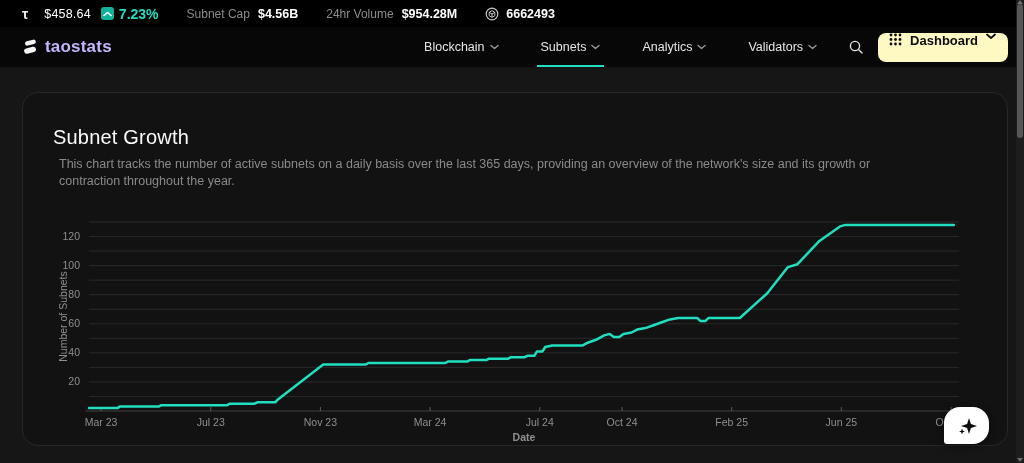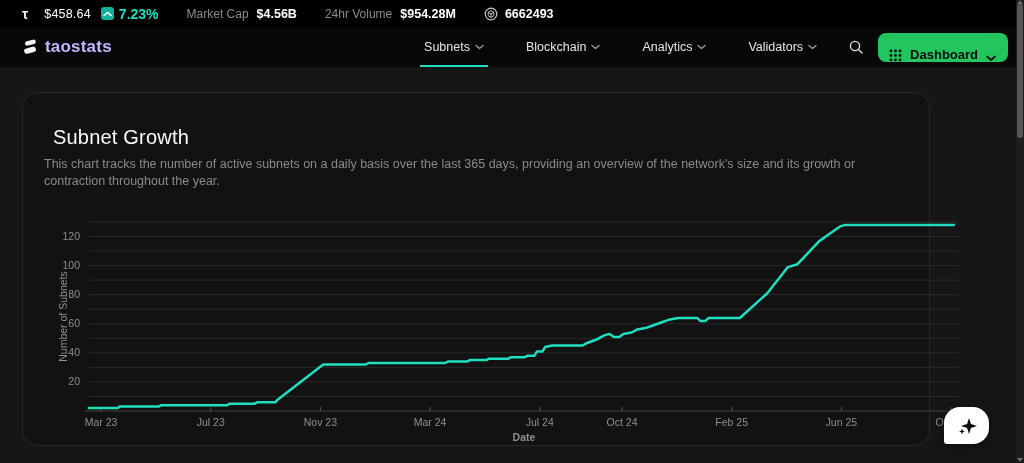--- a/index.html
+++ b/index.html
@@ -15,26 +15,26 @@
   .blockicon{margin-right:7px;display:inline-flex;}
   .nav{height:40px;background:#070707;display:flex;align-items:center;padding:0 16px 0 22px;border-bottom:1px solid #141414;}
   .logo{display:flex;align-items:center;color:#c4b5fd;font-size:17px;font-weight:700;letter-spacing:.2px;}
   .logo svg{margin-right:7px;}
   .navitems{display:flex;align-items:center;margin-left:auto;gap:0;}
   .nav-item{position:relative;display:flex;align-items:center;gap:5px;color:#e6e6e6;font-size:12.5px;font-weight:500;
     padding:12px 0 13px 0;margin:0 21px;cursor:pointer;}
   .nav-item .chev{color:#9a9a9a;display:inline-flex;margin-top:1px;}
   .nav-item.active::after{content:"";position:absolute;left:-4px;right:-4px;bottom:0;height:2px;background:var(--accent,#1fdfc0);}
   .searchbtn{margin:0 14px 0 10px;display:inline-flex;align-items:center;cursor:pointer;}
-  .dash-btn{display:flex;align-items:flex-end;gap:8px;background:#22c55e;color:#0c0c0c;border:none;border-radius:8px;
+  .dash-btn{display:flex;align-items:flex-start;gap:8px;background:#fef9c3;color:#0c0c0c;border:none;border-radius:8px;
     height:29px;padding:0 12px 0 11px;font-size:13px;font-weight:bold;font-family:inherit;cursor:pointer;}
   .main{position:relative;height:396px;}
-  .card{position:absolute;left:22px;top:24px;width:908px;height:354px;background:#121212;border:1px solid #272727;border-radius:16px;box-sizing:border-box;}
+  .card{position:absolute;left:22px;top:24px;width:986px;height:354px;background:#121212;border:1px solid #272727;border-radius:16px;box-sizing:border-box;}
   .card-title{position:absolute;left:30px;top:33px;color:#fafafa;font-size:20px;font-weight:500;letter-spacing:.2px;}
-  .card-desc{position:absolute;left:21px;top:63px;width:830px;color:#8a8a8a;font-size:12.5px;line-height:1.35;}
+  .card-desc{position:absolute;left:36px;top:63px;width:830px;color:#8a8a8a;font-size:12.5px;line-height:1.35;}
   #chart-svg{position:absolute;left:0;top:113px;}
   .spark-bubble{position:absolute;left:921px;top:314px;width:45px;height:37px;background:#fff;
     border-radius:16px 16px 16px 3px;display:flex;align-items:center;justify-content:center;cursor:pointer;
     box-shadow:0 2px 8px rgba(0,0,0,.45);}
   .scrollbar{position:absolute;right:0;top:0;width:8px;height:463px;background:#1d1d1d;z-index:50;}
   .scroll-thumb{position:absolute;left:1px;top:4px;width:6px;height:134px;background:#575757;border-radius:3px;}
   .scroll-up{position:absolute;left:1px;top:0;width:0;height:0;border-left:3px solid transparent;border-right:3px solid transparent;border-bottom:4px solid #6e6e6e;}
   .scroll-down{position:absolute;left:1px;bottom:1px;width:0;height:0;border-left:3px solid transparent;border-right:3px solid transparent;border-top:4px solid #6e6e6e;}
 </style>
 </head>
@@ -42,21 +42,21 @@
 
 <div class="ticker">
   <span class="tau">τ</span>
   <span class="price">$458.64</span>
   <span class="chip">
     <svg width="9" height="6" viewBox="0 0 9 6">
         <polyline points="1,4.5 4.5,1.5 8,4.5" fill="none" stroke="#fff" stroke-width="1.6" stroke-linecap="round" stroke-linejoin="round"></polyline>
       </svg>
   </span>
   <span class="pct">7.23%</span>
-  <span class="tlabel">Market Cap</span>
+  <span class="tlabel">Subnet Cap</span>
   <span class="tval">$4.56B</span>
   <span class="tlabel">24hr Volume</span>
   <span class="tval">$954.28M</span>
   <span class="blockwrap">
     <span class="blockicon">
       <svg width="14" height="14" viewBox="0 0 14 14">
           <circle cx="7" cy="7" r="5.8" fill="none" stroke="#c7c7c7" stroke-width="1.2"></circle>
           <path d="M7 3.6 L9.8 5.3 L9.8 8.7 L7 10.4 L4.2 8.7 L4.2 5.3 Z M4.2 5.3 L7 7 L9.8 5.3 M7 7 L7 10.4" fill="none" stroke="#c7c7c7" stroke-width="1"></path>
         </svg>
     </span>
@@ -66,30 +66,30 @@
 
 <div class="nav">
   <div class="logo">
     <svg width="16" height="17" viewBox="0 0 16 17">
       <rect x="3" y="1.5" width="11" height="4.4" rx="2.2" fill="#f5f5f5" transform="rotate(-14 8 4)"></rect>
       <rect x="2" y="8.5" width="12" height="5.4" rx="2.6" fill="#f5f5f5" transform="rotate(-14 8 11)"></rect>
     </svg>
     <span>taostats</span>
   </div>
   <div class="navitems">
-    <div class="nav-item active">
-      <span>Subnets</span>
+    <div class="nav-item">
+      <span>Blockchain</span>
       <span class="chev">
           <svg width="9" height="6" viewBox="0 0 9 6">
             <polyline points="1,1.5 4.5,4.5 8,1.5" fill="none" stroke="currentColor" stroke-width="1.4" stroke-linecap="round" stroke-linejoin="round"></polyline>
           </svg>
         </span>
     </div>
-    <div class="nav-item">
-      <span>Blockchain</span>
+    <div class="nav-item active">
+      <span>Subnets</span>
       <span class="chev">
           <svg width="9" height="6" viewBox="0 0 9 6">
             <polyline points="1,1.5 4.5,4.5 8,1.5" fill="none" stroke="currentColor" stroke-width="1.4" stroke-linecap="round" stroke-linejoin="round"></polyline>
           </svg>
         </span>
     </div>
     <div class="nav-item">
       <span>Analytics</span>
       <span class="chev">
           <svg width="9" height="6" viewBox="0 0 9 6">

